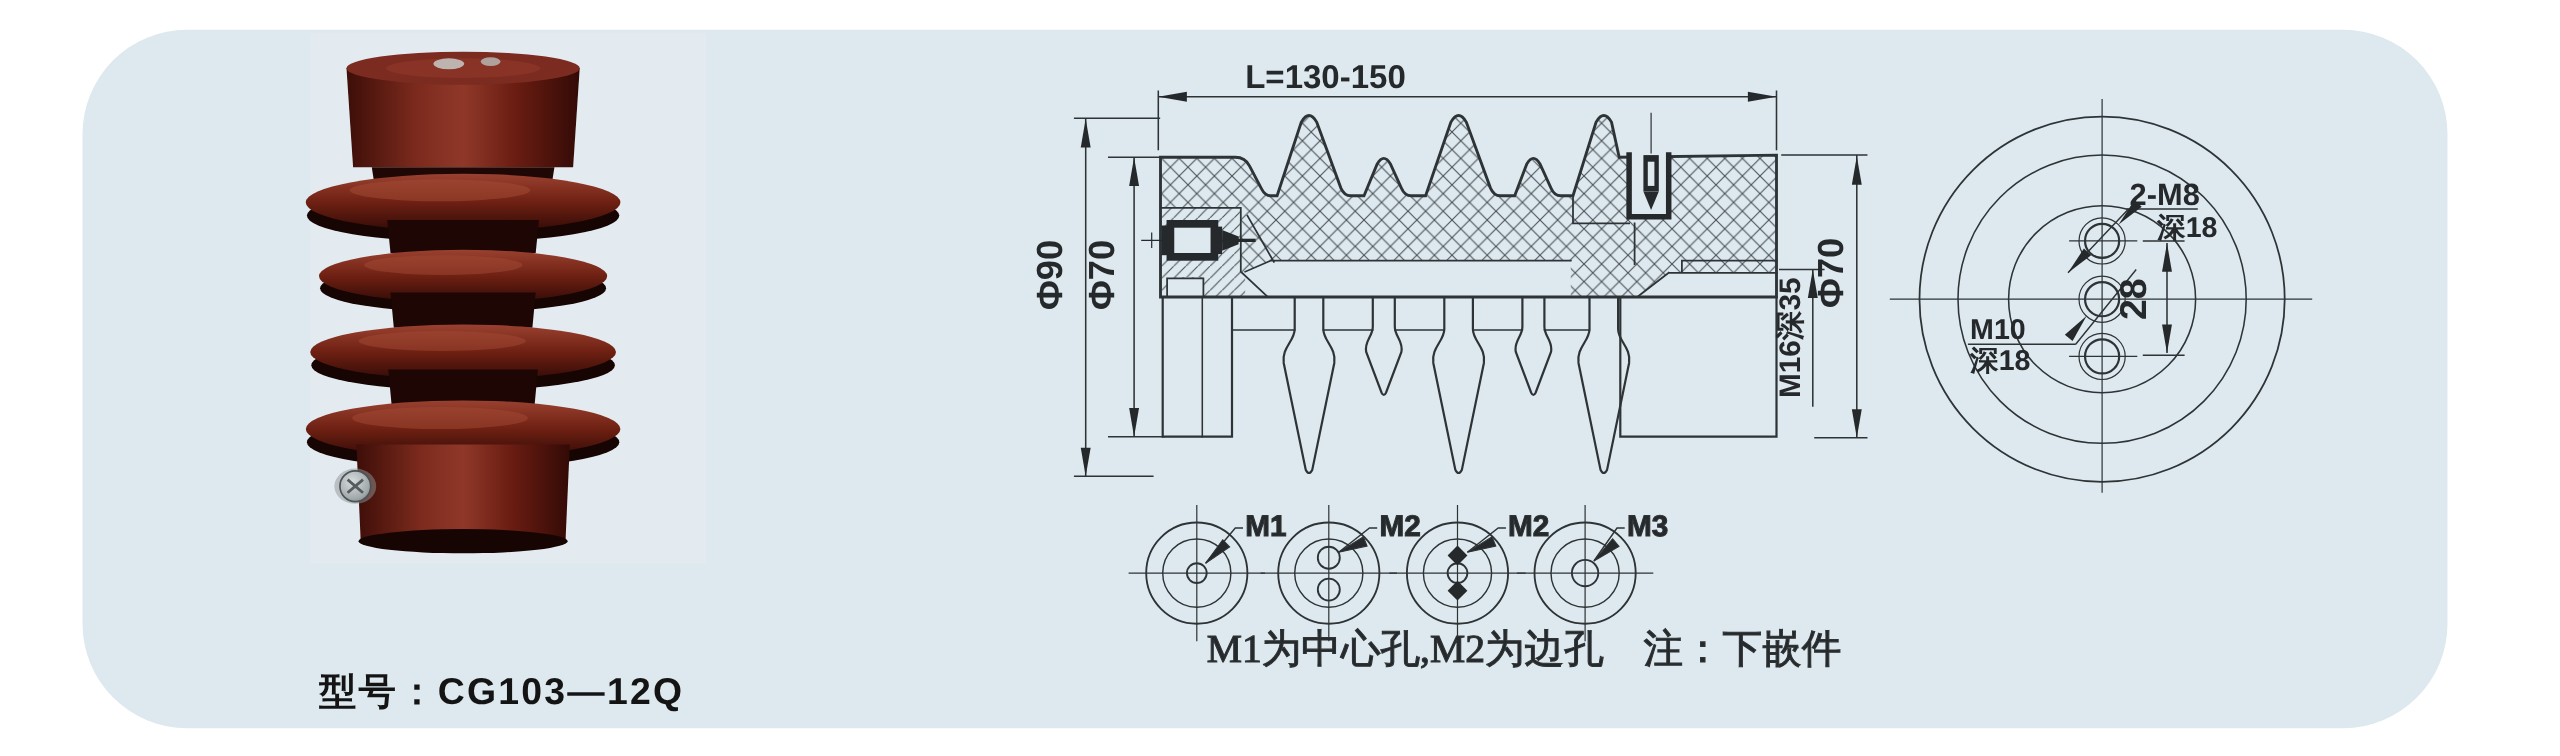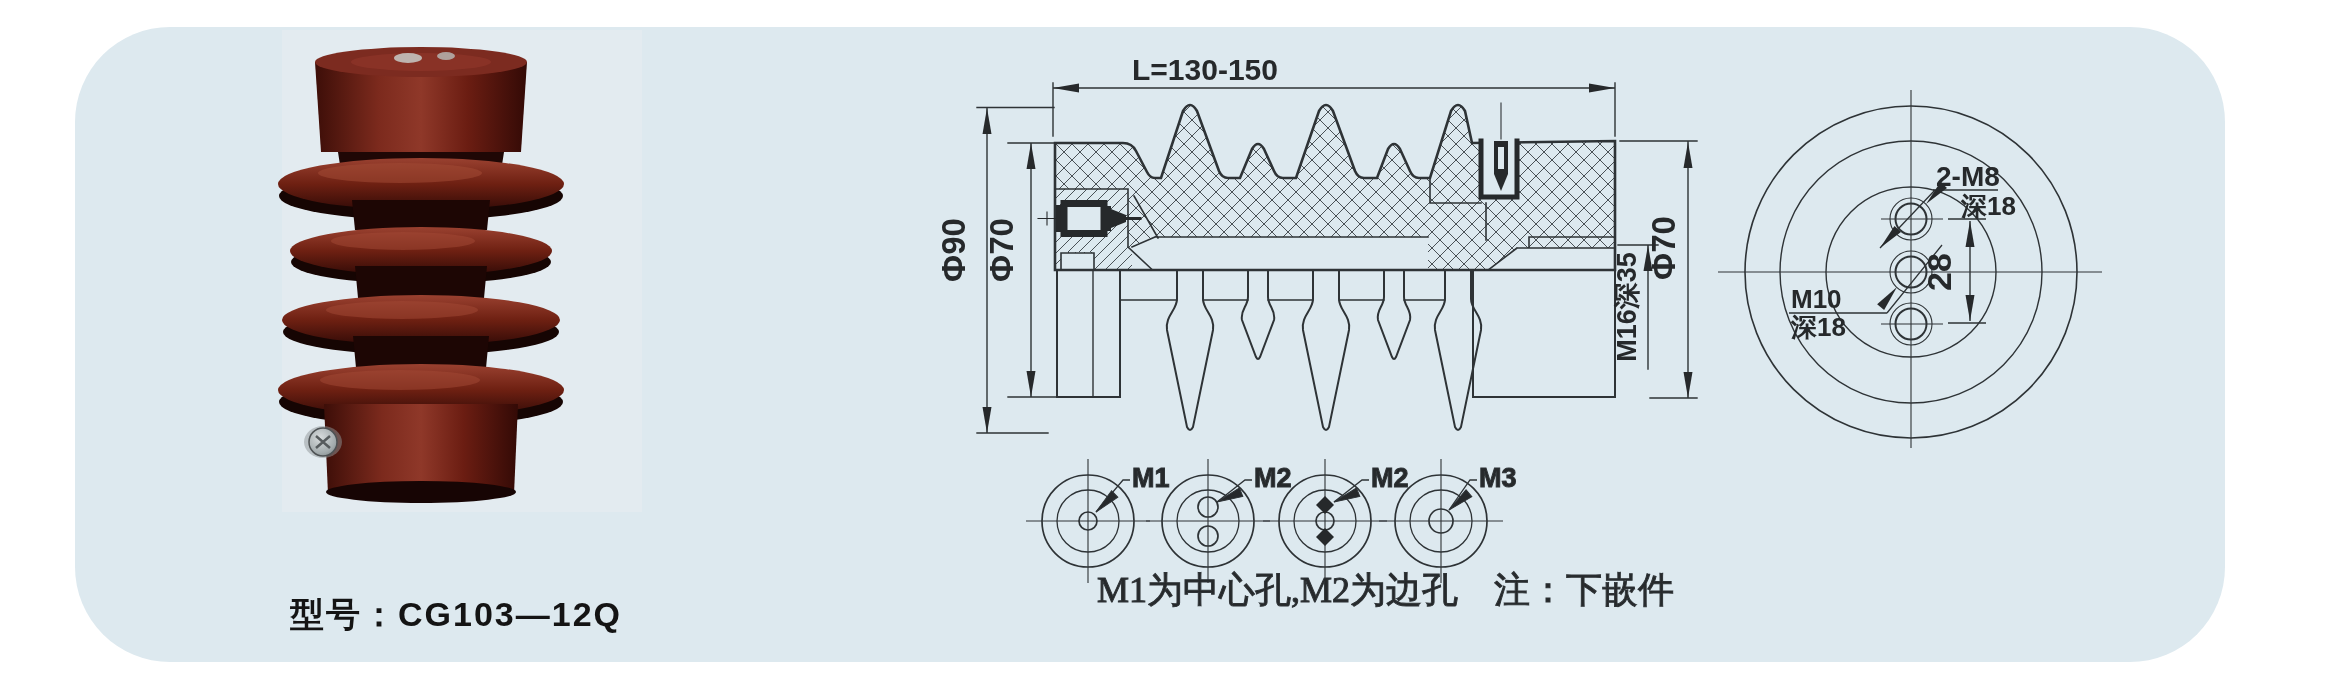--- a/index.html
+++ b/index.html
@@ -4,21 +4,21 @@
 <style>
   html,body{margin:0;padding:0;background:#ffffff;}
   .canvas{position:relative;width:2327px;height:687px;background:#ffffff;overflow:hidden;
           font-family:"Liberation Sans","DejaVu Sans",sans-serif;}
   .panel{position:absolute;left:75px;top:27px;width:2150px;height:635px;border-radius:95px;
          background:#dde9ef;}
   .drawing{position:absolute;left:0;top:0;width:2327px;height:687px;}
   .caption{position:absolute;font-weight:700;color:#141414;font-size:34px;letter-spacing:2px;
            font-family:"Liberation Sans","DejaVu Sans",sans-serif;white-space:nowrap;}
   .caption.name{left:290px;top:534px;}
-  .caption.model{left:290px;top:592px;}
+  .caption.model{left:290px;top:606px;}
   svg text{font-family:"Liberation Sans","DejaVu Sans",sans-serif;fill:#26292b;}
   svg text.dim{font-weight:700;}
   svg text.kai{font-family:"Liberation Serif","DejaVu Serif",serif;}
 </style>
 </head>
 <body>
 
 <div class="canvas">
   <div class="panel"></div>
 

